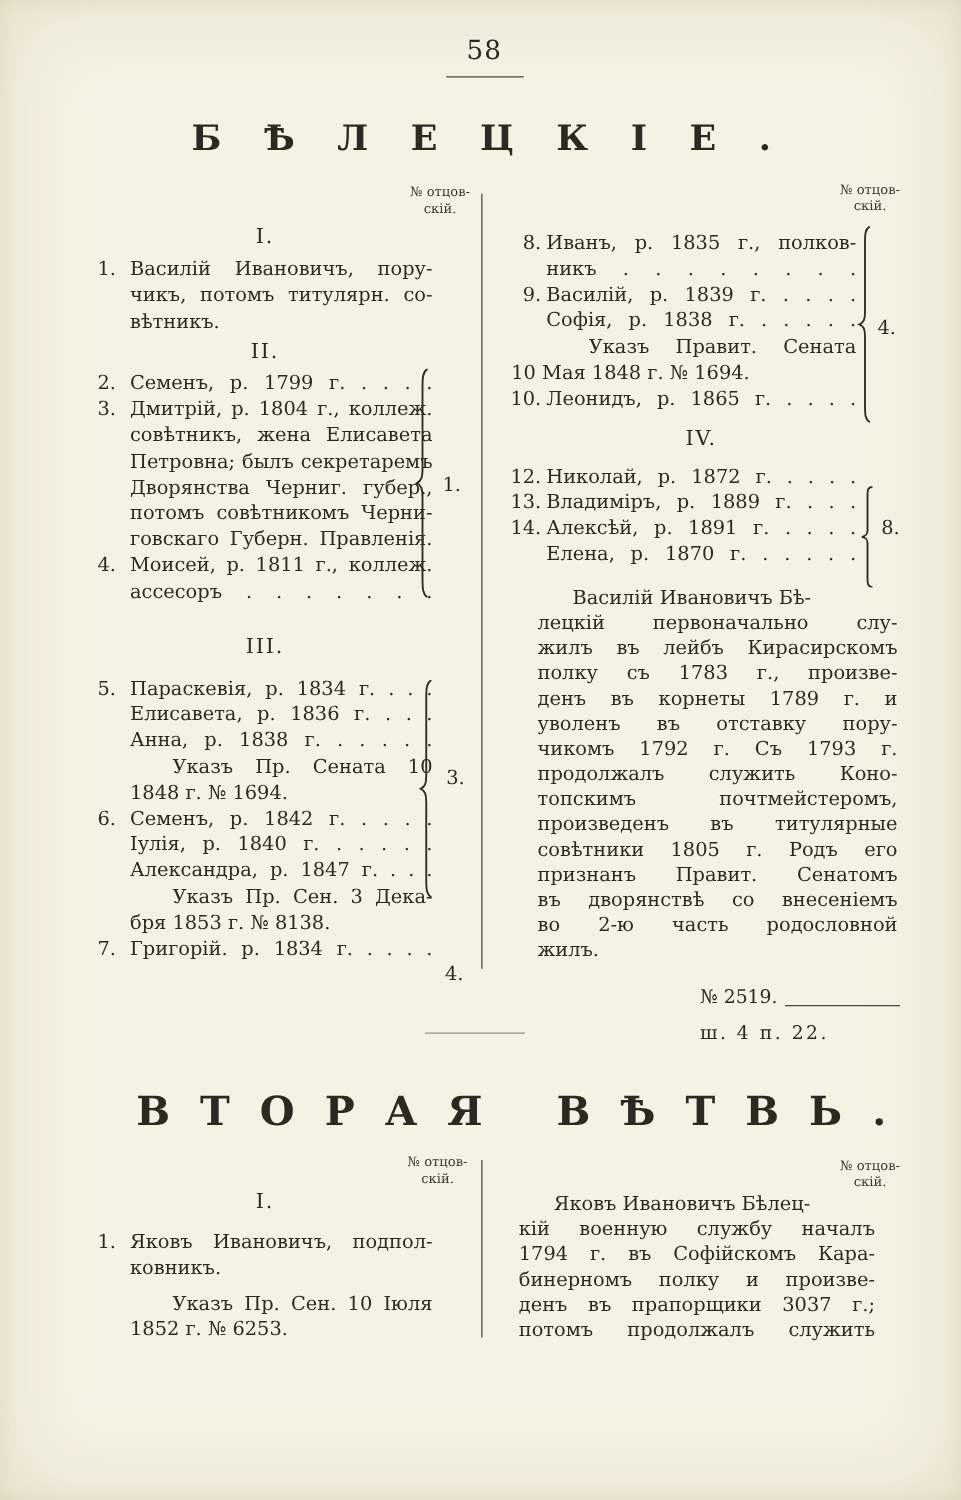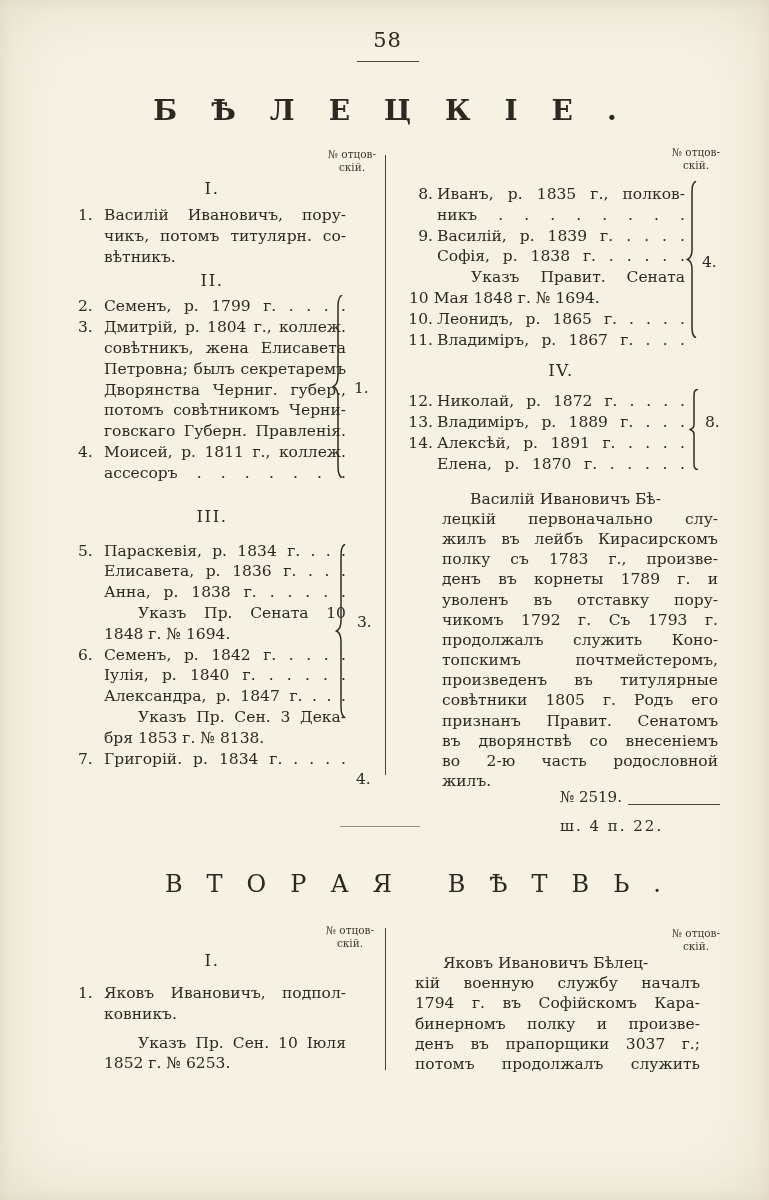--- a/index.html
+++ b/index.html
@@ -20,21 +20,21 @@
   .pgrule{left:357px;top:61px;width:62px;height:1px;background:#4d483f;}
   
   .famtitle{
     left:85px;top:94px;width:600px;text-align:center;
     font-size:28px;font-weight:bold;letter-spacing:34px;padding-left:34px;box-sizing:border-box;
     white-space:nowrap;
   }
   
   .branchhead{
     left:85px;top:870px;width:600px;text-align:right;
-    font-size:24px;font-weight:normal;letter-spacing:24px;padding-left:24px;box-sizing:border-box;
+    font-size:32px;font-weight:bold;letter-spacing:24px;padding-left:24px;box-sizing:border-box;
     white-space:nowrap;
   }
   
   .colhead{width:56px;font-size:10.5px;line-height:12.5px;text-align:center;color:#3a362e;}
   .ch-tl{left:324px;top:148px;}
   .ch-tr{left:668px;top:146px;}
   .ch-bl{left:322px;top:924px;}
   .ch-br{left:668px;top:927px;}
   
   .vdiv{width:1px;background:#45413a;}
@@ -63,21 +63,21 @@
   .c1r .entry{padding-left:38px;padding-right:33px;}
   .num{position:absolute;left:0;top:0;font-size:15.5px;line-height:20.8px;}
   .c1r .num{width:34px;text-align:right;}
   .ln{font-size:15.5px;line-height:20.8px;height:20.8px;overflow:hidden;white-space:normal;}
   .j{text-align:justify;text-align-last:justify;}
   .indent{padding-left:34px;}
   .outdent{margin-left:-28px;}
   .mt8{margin-top:8px;}
   
   .note{margin-top:14px;}
-  .c1r .note{margin-left:43px;}
+  .c1r .note{margin-left:31px;}
   .note .ln{font-size:15.5px;line-height:20.2px;height:20.2px;}
   .findent{text-indent:28px;}
   
   .refblock{left:560px;top:789px;width:158px;font-size:15px;line-height:17px;}
   .refnum{padding-right:8px;}
   .refcode{margin-top:12px;letter-spacing:2px;}
   
   .brace{position:absolute;}
   .gennum{position:absolute;font-size:15.5px;line-height:20.8px;}
 </style>
@@ -183,24 +183,20 @@
   <div class="entry">
     <span class="num">9.</span>
     <div class="ln j">Василій, р. 1839 г. . . . .</div>
     <div class="ln j">Софія, р. 1838 г. . . . . .</div>
     <div class="ln j indent">Указъ Правит. Сената</div>
     <div class="ln outdent">10 Мая 1848 г. № 1694.</div>
   </div>
   <div class="entry">
     <span class="num">10.</span>
     <div class="ln j">Леонидъ, р. 1865 г. . . . .</div>
-  </div>
-  <div class="entry">
-    <span class="num">11.</span>
-    <div class="ln j">Владиміръ, р. 1867 г. . . .</div>
   </div>
 
   <div class="shead sh-iv">IV.</div>
 
   <div class="entry">
     <span class="num">12.</span>
     <div class="ln j">Николай, р. 1872 г. . . . .</div>
   </div>
   <div class="entry">
     <span class="num">13.</span>

